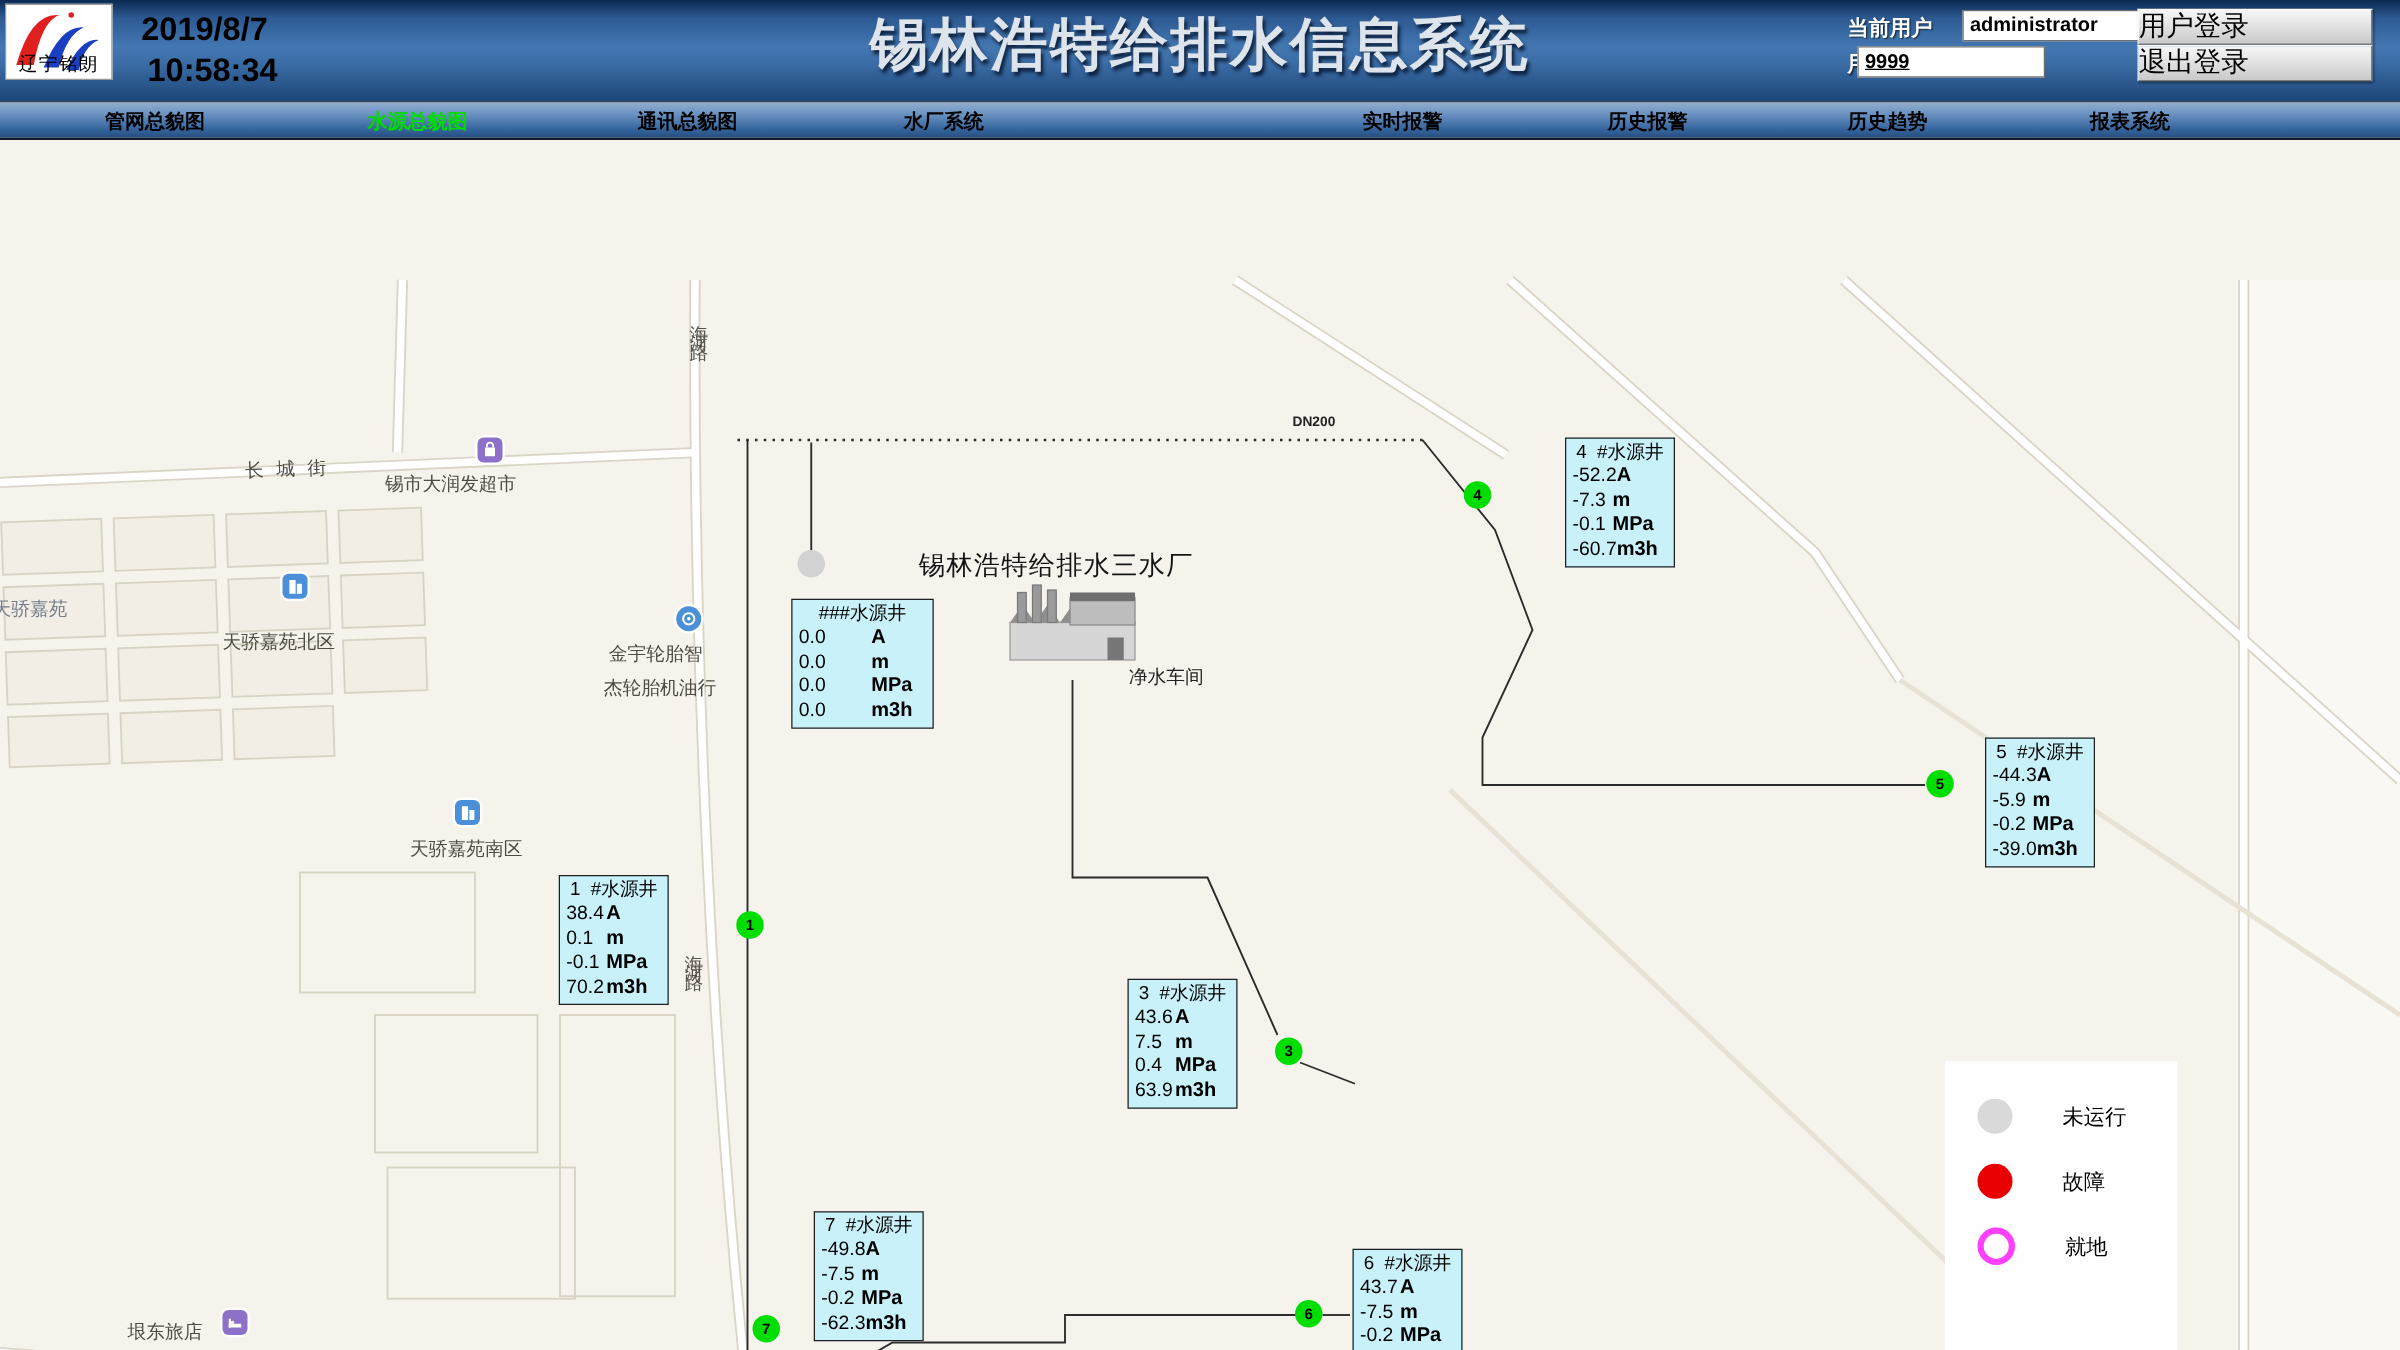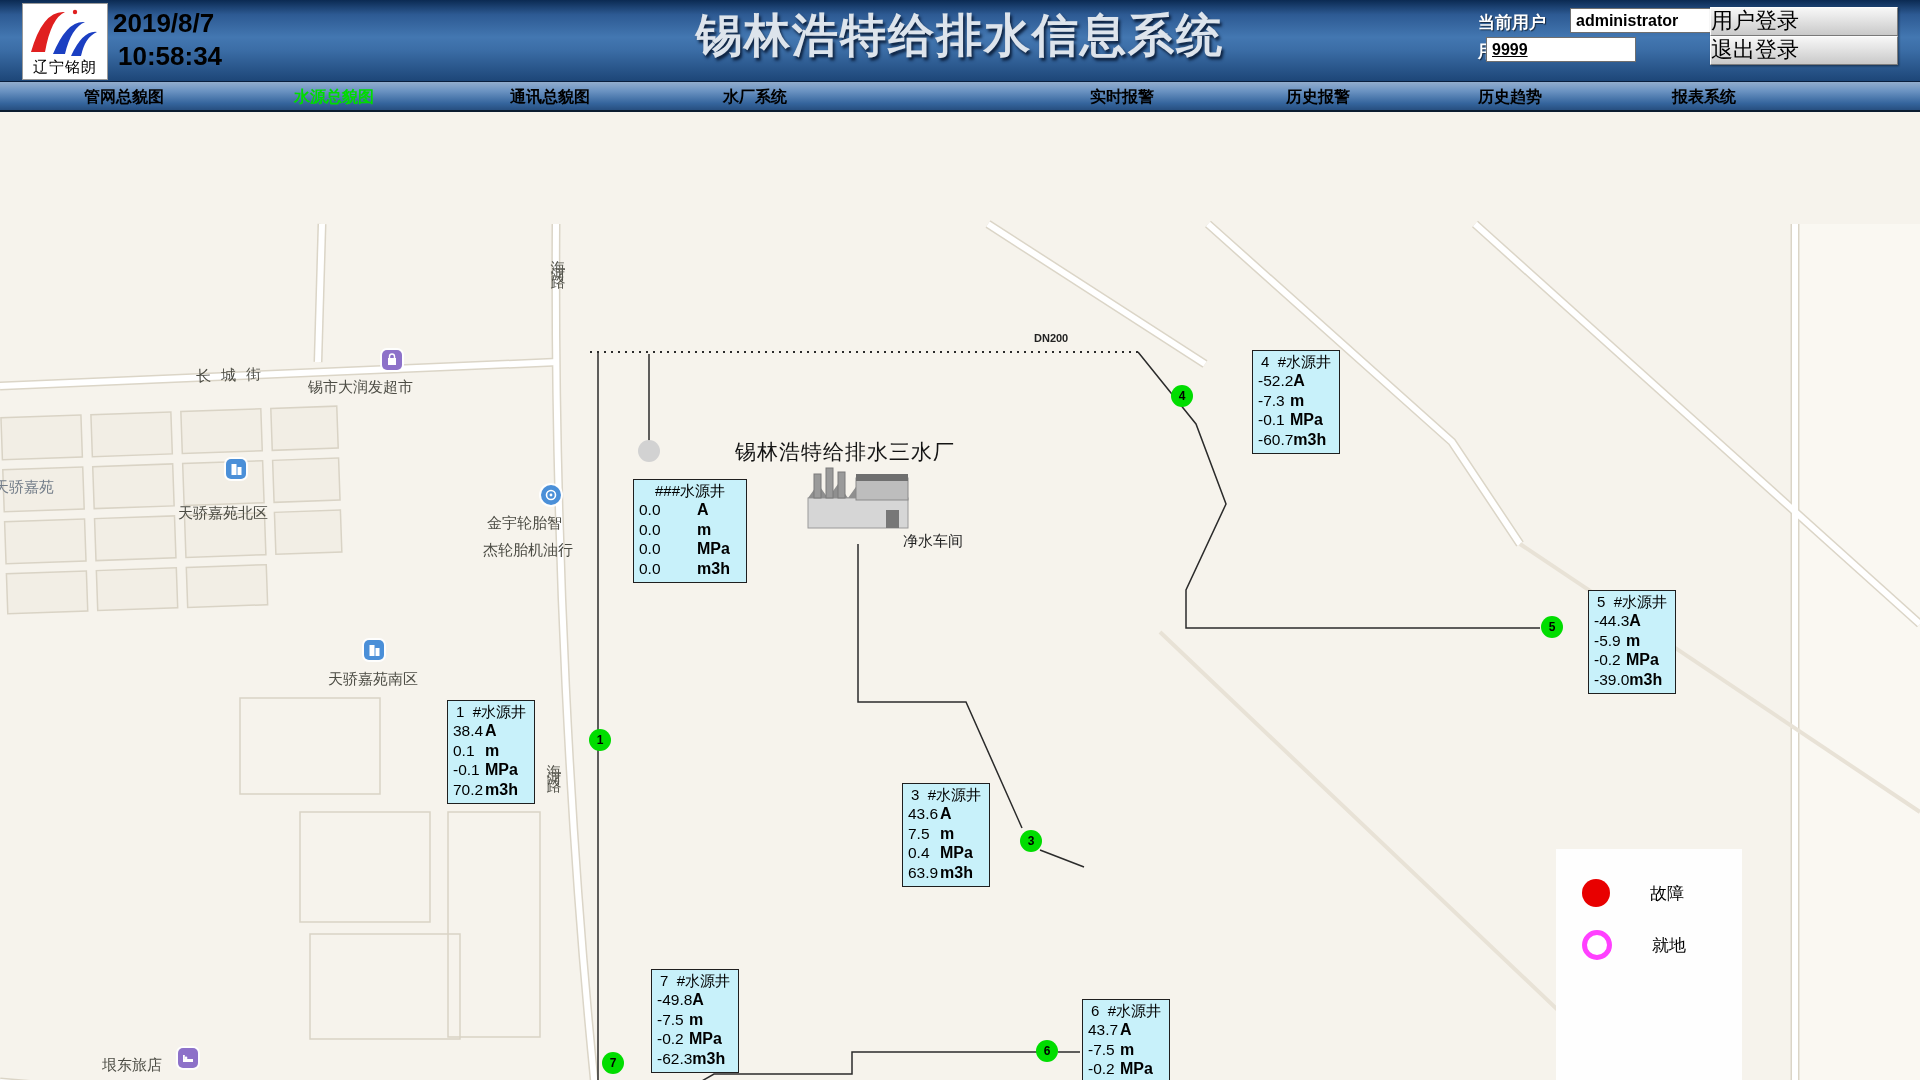--- a/index.html
+++ b/index.html
@@ -4,22 +4,22 @@
 <style>
   * { margin:0; padding:0; box-sizing:border-box; }
   html,body { width:1920px; height:1080px; overflow:hidden;
     font-family:"Liberation Sans","DejaVu Sans",sans-serif; }
   .stage { position:relative; width:1920px; height:1080px; background:#f6f3ec; }
 
   
   .header { position:absolute; left:0; top:0; width:1920px; height:82px; z-index:10;
     background:linear-gradient(180deg,#0b2a52 0%,#2d5a93 18%,#4377b1 46%,#3b6da6 62%,#1d4678 100%);
     border-bottom:1px solid #0a1f3d; }
-  .logo-box { position:absolute; left:4px; top:3px; width:86px; height:77px;
-    background:#fff; border:1px solid #9a9a9a; text-align:center;margin-left:18px; }
+  .logo-box { position:absolute; left:4px; top:3px; width:86px; height:61px;
+    background:#fff; border:1px solid #9a9a9a; text-align:center; }
   .logo-text { position:absolute; bottom:2px; width:100%; font-family:"Liberation Serif","DejaVu Serif",serif;
     font-size:15px; color:#000; letter-spacing:1px; }
   .datetime { position:absolute; left:113px; top:7px; color:#000; font-weight:bold;
     font-size:26px; line-height:33px; }
   .app-title { position:absolute; left:50%; top:5px; transform:translateX(-50%);
     font-size:46px; font-weight:bold; color:#dde4ec; white-space:nowrap;
     text-shadow:2px 3px 3px rgba(5,20,45,.85), 0 0 1px #5a7ca3; letter-spacing:2px; }
   .hdr-label { position:absolute; color:#fff; font-weight:bold; font-size:17px;
     text-shadow:1px 1px 1px rgba(0,0,0,.6); width:76px; text-align:right; }
   .hdr-input { position:absolute; width:150px; height:25px; background:#fff;
@@ -371,20 +371,24 @@
           <span class="wunit">MPa</span>
         </div>
       <div class="wrow">
           <span class="wval">-62.3</span>
           <span class="wunit">m3h</span>
         </div>
     </div>
 
     <div class="legend">
       <div class="lg-row">
+        <span class="lg-dot lg-0"></span>
+        <span class="lg-label">未运行</span>
+      </div>
+      <div class="lg-row">
         <span class="lg-dot lg-2"></span>
         <span class="lg-label">故障</span>
       </div>
       <div class="lg-row">
         <span class="lg-dot lg-3"></span>
         <span class="lg-label">就地</span>
       </div>
     </div>
   </div>
 

